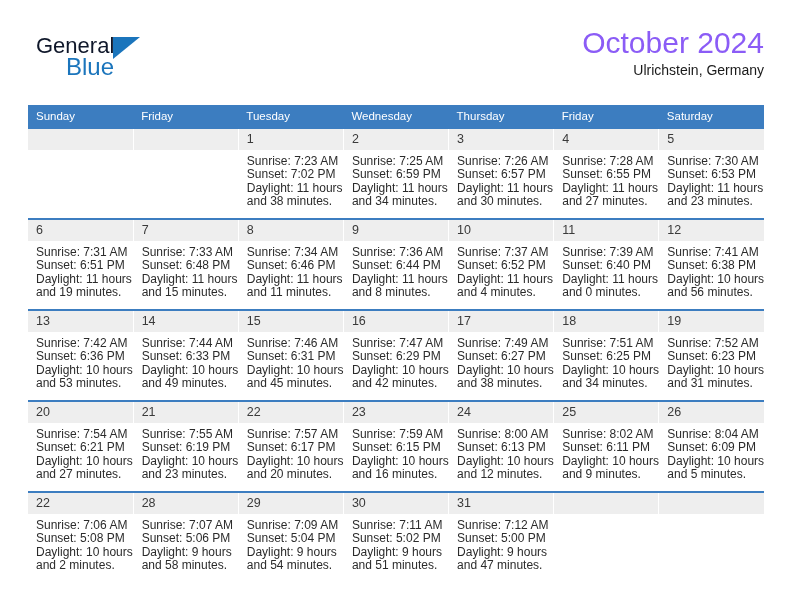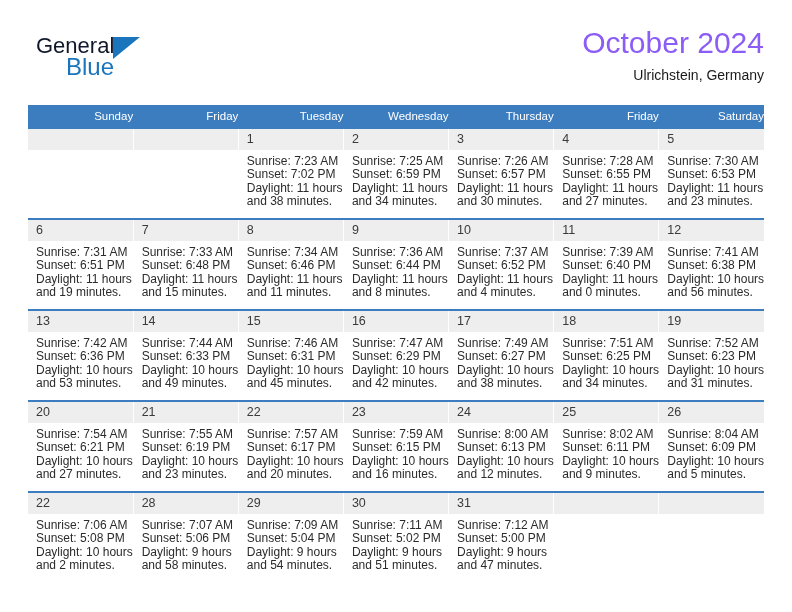--- a/index.html
+++ b/index.html
@@ -81,41 +81,40 @@
     font-weight: 400;
     color: #8b5cf6;
     line-height: 34px;
     white-space: nowrap;
   }
   .cal-subtitle {
     font-size: 14px;
     font-weight: 400;
     color: #1a1a1a;
     line-height: 20px;
-    margin-top: 5px;
     white-space: nowrap;
   }
 
   
   .calendar {
     position: absolute;
     left: 28px;
     top: 105px;
     width: 736px;
     border-collapse: collapse;
     table-layout: fixed;
   }
   .calendar col { width: 105.14px; }
 
   .dow-row th {
     background: #3c7dc0;
     color: #ffffff;
     font-size: 11.5px;
     font-weight: 400;
-    text-align: right;
+    text-align: left;
     padding: 5px 0 5px 8px;
     height: 17px;
     vertical-align: middle;
     border: none;
     box-sizing: border-box;
   }
 
   .week-row td {
     vertical-align: top;
     padding: 0;

